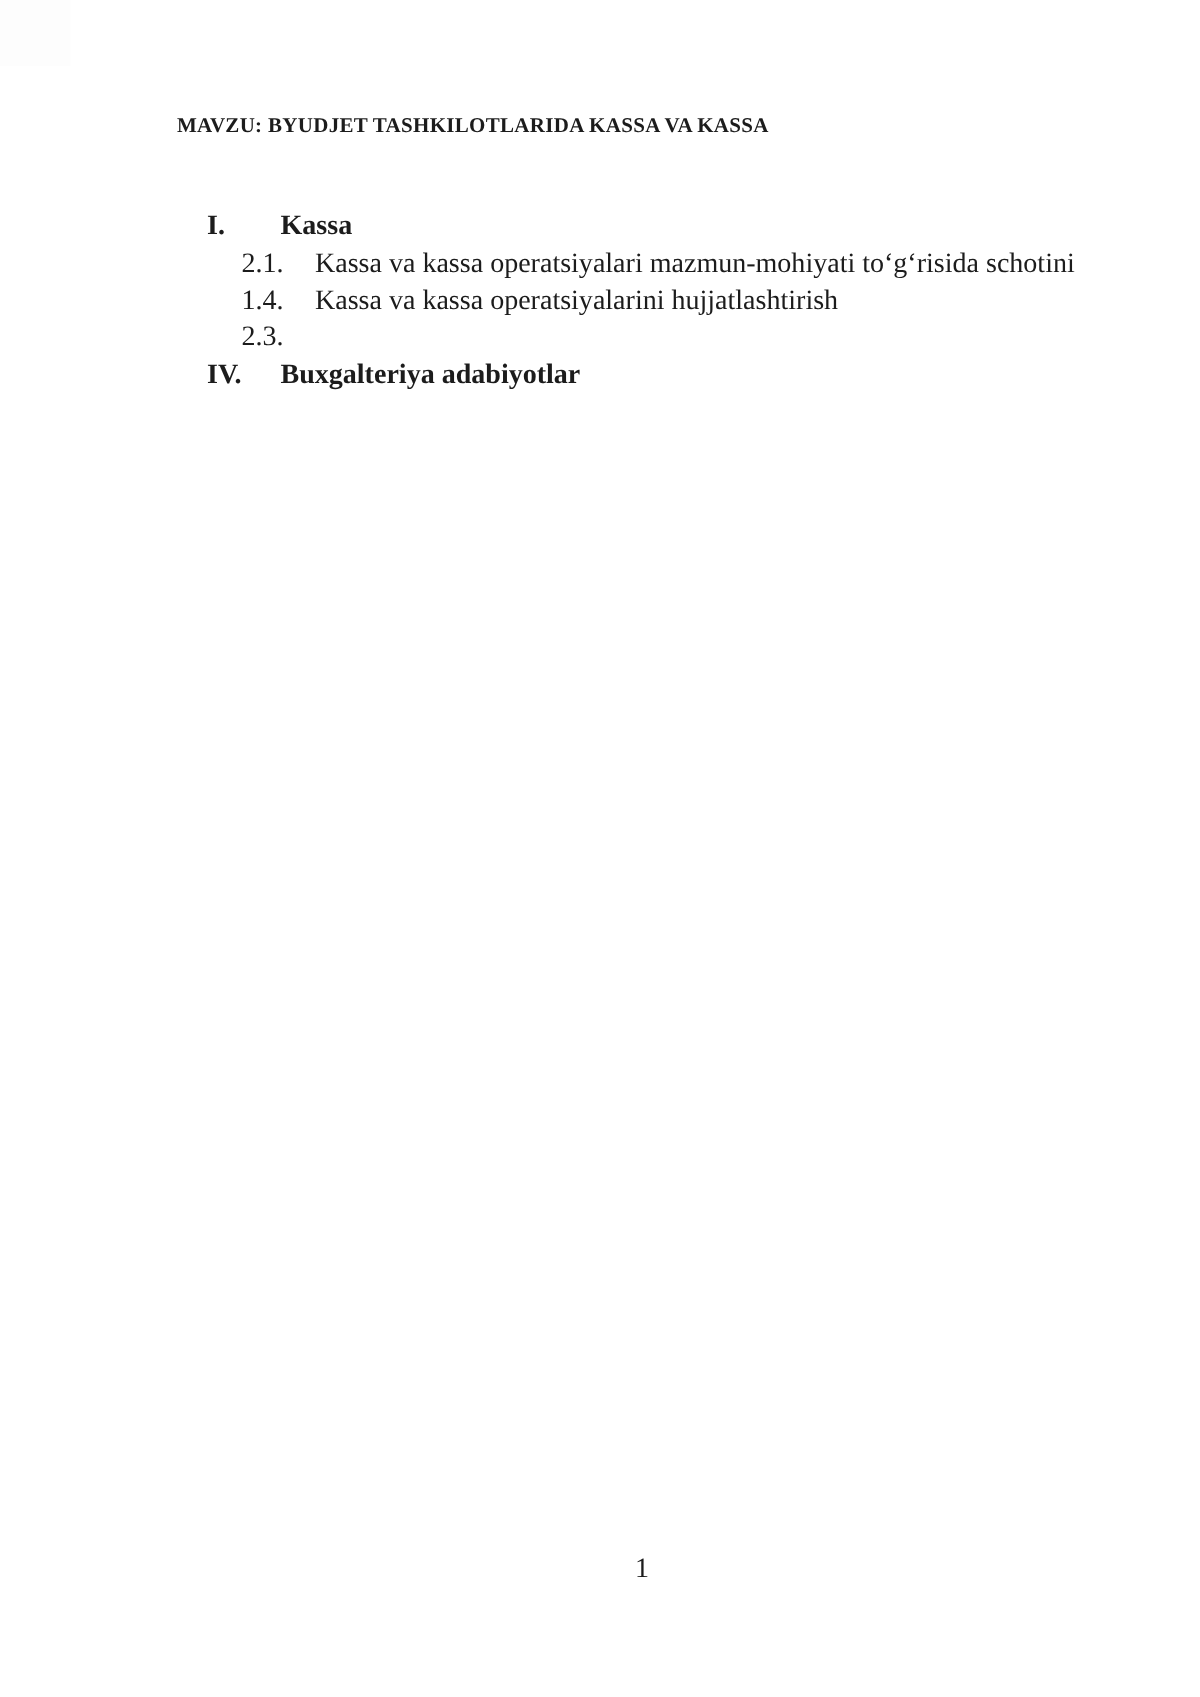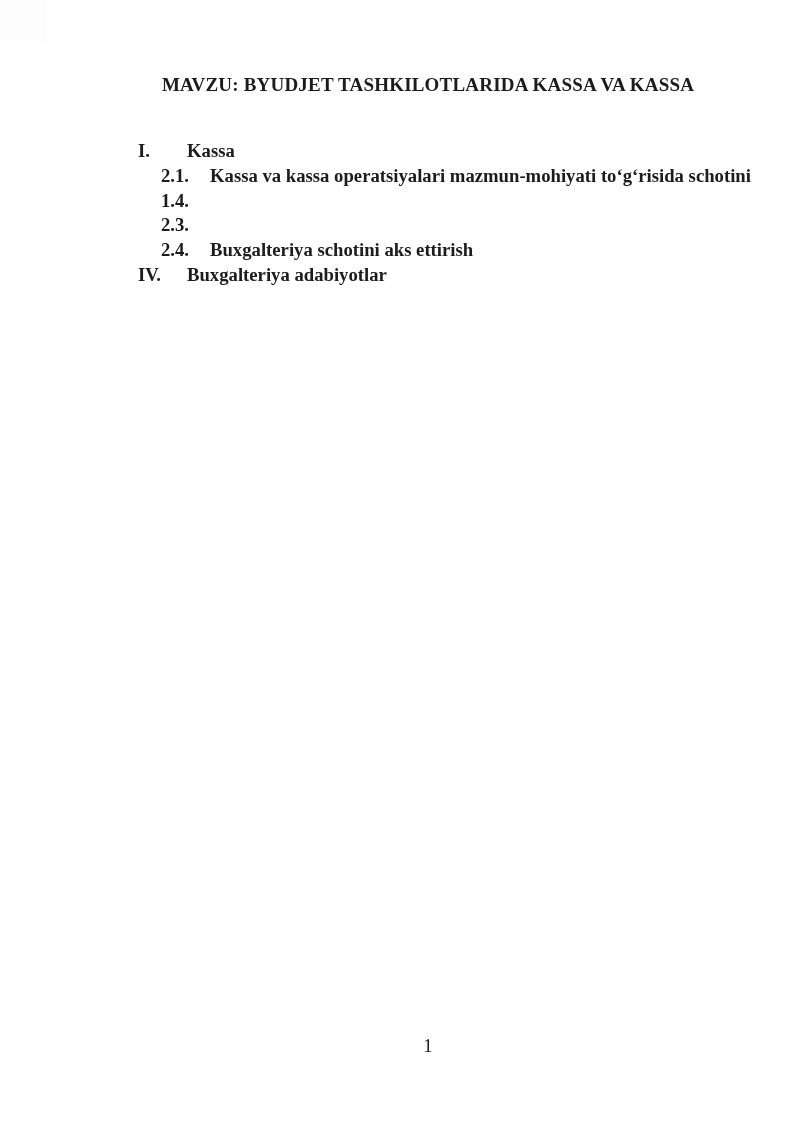--- a/index.html
+++ b/index.html
@@ -29,23 +29,23 @@
     left: 118px;
     top: 0;
     width: 620px;
     height: 100%;
   }
   .doc-title {
     position: absolute;
     left: 0;
     top: 72px;
     width: 620px;
-    text-align: center;
+    text-align: left;
     font-weight: bold;
-    font-size: 19px;
+    font-size: 14px;
     line-height: 26px;
     letter-spacing: 0.2px;
   }
   .outline {
     position: absolute;
     left: 0;
     top: 139px;
     width: 620px;
     font-size: 18.7px;
     line-height: 24.8px;
@@ -53,21 +53,21 @@
   .row {
     display: flex;
     white-space: nowrap;
   }
   .row.l1 {
     margin-left: 20px;
     font-weight: bold;
   }
   .row.l2 {
     margin-left: 43px;
-    font-weight: bold;
+    font-weight: normal;
   }
   .row .num {
     display: inline-block;
     width: 49px;
     flex: 0 0 49px;
   }
   .footer {
     position: absolute;
     left: 0;
     top: 1034px;
@@ -98,30 +98,27 @@
       </div>
 
 
       <div class="row l2">
         <span class="num">2.1.</span>
         <span class="lbl">Kassa va kassa operatsiyalari mazmun-mohiyati to‘g‘risida schotini</span>
       </div>
 
       <div class="row l2">
         <span class="num">1.4.</span>
+        <span class="lbl">Kassa va kassa operatsiyalarini hujjatlashtirish</span>
       </div>
 
       <div class="row l2">
         <span class="num">2.3.</span>
       </div>
 
-      <div class="row l2">
-        <span class="num">2.4.</span>
-        <span class="lbl">Buxgalteriya schotini aks ettirish</span>
-      </div>
 
 
       <div class="row l1">
         <span class="num">IV.</span>
         <span class="lbl">Buxgalteriya adabiyotlar</span>
       </div>
 
     </div>
 
     <div class="footer">1</div>

